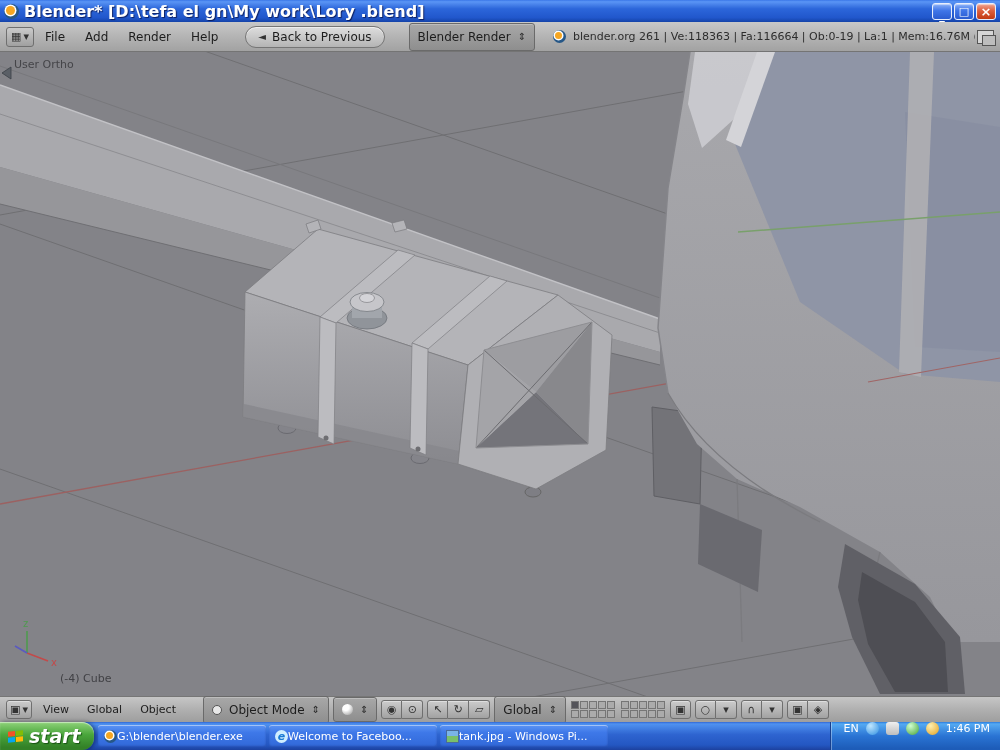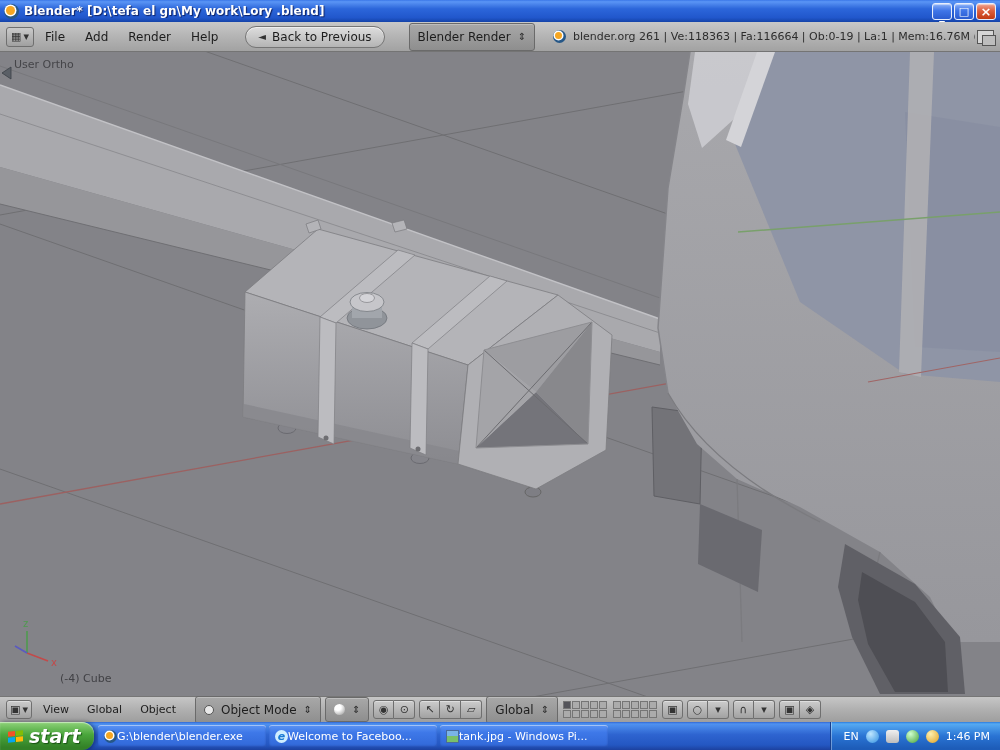--- a/index.html
+++ b/index.html
@@ -3,21 +3,21 @@
 <meta charset="utf-8">
 <style>
   *{margin:0;padding:0;box-sizing:border-box}
   html,body{width:1000px;height:750px;overflow:hidden}
   body{font-family:"DejaVu Sans","Liberation Sans",sans-serif;background:#000}
   .window{position:relative;width:1000px;height:750px;background:#828287}
 
   
   .titlebar{position:absolute;top:0;left:0;right:0;height:22px;display:flex;align-items:center;gap:5px;padding:0 4px;
     background:linear-gradient(180deg,#3a77e8 0%,#5a95f5 8%,#2c66da 40%,#2157cc 80%,#1443a8 100%)}
-  .titlebar .title{color:#fff;font-weight:bold;font-size:12px;text-shadow:1px 1px 1px rgba(0,0,40,.65);flex:1;white-space:nowrap;overflow:hidden}
+  .titlebar .title{color:#fff;font-weight:bold;font-size:16px;text-shadow:1px 1px 1px rgba(0,0,40,.65);flex:1;white-space:nowrap;overflow:hidden}
   .winbtns{display:flex;gap:2px}
   .winbtn{width:20px;height:17px;border-radius:3px;border:1px solid #e8eefc;display:flex;align-items:center;justify-content:center;
     color:#fff;font-size:11px;font-weight:bold;line-height:1;box-shadow:inset 0 1px 1px rgba(255,255,255,.5)}
   .btn-min,.btn-max{background:linear-gradient(180deg,#8ab0f8,#3f75e8 45%,#2a5cd0)}
   .btn-close{background:linear-gradient(180deg,#f0a592,#dd5f3d 45%,#c23a14);font-size:13px}
   .btn-min span{transform:translateY(4px)}
 
   
   .blicon{position:relative;width:15px;height:15px;border-radius:50%;background:#265787;flex:0 0 auto}
   .blicon::after{content:"";position:absolute;left:2px;top:2px;width:9px;height:9px;border-radius:50%;
@@ -49,21 +49,21 @@
   
   .vheader{position:absolute;top:696px;height:26px;left:0;right:0;display:flex;align-items:center;gap:4px;padding:0 6px;
     background:linear-gradient(180deg,#c6c6c6,#b0b0b0 50%,#9e9e9e);border-top:1px solid #767676;font-size:11px;color:#1d1d1d}
   .vheader .menu-item{padding:3px 7px}
   .ibtn{height:19px;min-width:21px;display:flex;align-items:center;justify-content:center;gap:2px;border:1px solid #6f6f6f;border-radius:3px;
     background:linear-gradient(180deg,#cccccc,#a2a2a2);font-size:11px;color:#333;padding:0 3px;box-shadow:inset 0 1px 0 #dedede}
   .igroup{display:flex}
   .igroup .ibtn{border-radius:0;border-left-width:0}
   .igroup .ibtn:first-child{border-radius:3px 0 0 3px;border-left-width:1px}
   .igroup .ibtn:last-child{border-radius:0 3px 3px 0}
-  .mode-drop{margin-left:8px}
+  .mode-drop{margin-left:16px}
   .shade-ball{width:11px;height:11px;border-radius:50%;background:radial-gradient(circle at 35% 30%,#ffffff 0 30%,#cfcfcf 60%,#8f8f8f)}
   .pivot-dot{width:10px;height:10px;border-radius:50%;background:#e8e8e8;border:1px solid #555}
   .layers{display:grid;grid-template-columns:repeat(5,8px);grid-auto-rows:8px;gap:1px;margin:0 1px}
   .layers .cell{background:#ababab;border:1px solid #757575}
   .layers .cell.on{background:#54545a}
 
   
   .taskbar{position:absolute;top:722px;height:28px;left:0;right:0;display:flex;align-items:stretch;
     background:linear-gradient(180deg,#3168d5 0%,#4f92f0 7%,#2e64d0 45%,#2457c2 82%,#1c419f 100%)}
   .startbtn{flex:0 0 94px;display:flex;align-items:center;gap:6px;padding:0 12px 0 8px;color:#fff;font-weight:bold;font-style:italic;font-size:19px;
@@ -72,21 +72,21 @@
   .flag{display:grid;grid-template-columns:7px 7px;grid-auto-rows:5px;gap:1px;transform:skewY(-6deg)}
   .flag i{display:block}
   .tasks{display:flex;flex:1;gap:3px;padding:3px 4px;min-width:0}
   .task{flex:1 1 150px;max-width:168px;min-width:0;display:flex;align-items:center;padding:0 6px;border-radius:3px;color:#fff;font-size:11px;
     background:linear-gradient(180deg,#5b94f5,#3e78e8 35%,#3168d8);box-shadow:inset 0 1px 0 rgba(255,255,255,.45),inset 0 -1px 2px rgba(0,0,60,.25)}
   .task.active{background:linear-gradient(180deg,#1c448f,#2a57b4 60%,#2f60c4);box-shadow:inset 0 1px 3px rgba(0,0,40,.6)}
   .task span.lbl{white-space:nowrap;overflow:hidden;text-overflow:ellipsis}
   .ie-icon{flex:0 0 13px;width:13px;height:13px;border-radius:50%;background:#cfeeff;color:#1a7ad4;font-weight:bold;font-size:11px;line-height:13px;text-align:center;font-style:italic}
   .pic-icon{flex:0 0 13px;width:13px;height:13px;background:#fff;border:1px solid #4a6a9a;display:grid;grid-template-rows:1fr 1fr}
   .pic-icon i:first-child{background:#7ab4e8}.pic-icon i:last-child{background:#7ac06a}
-  .tray{display:flex;align-items:center;gap:7px;padding:0 10px 0 12px;color:#fff;font-size:11px;
+  .tray{display:flex;align-items:flex-start;gap:7px;padding:0 10px 0 12px;color:#fff;font-size:11px;
     background:linear-gradient(180deg,#2b7bde,#55aaf2 7%,#2a74d4 50%,#1d5cb8 95%);border-left:1px solid #16408f;box-shadow:inset 1px 0 0 rgba(255,255,255,.35)}
   .ticon{width:13px;height:13px;border-radius:3px;flex:0 0 auto}
   .ticon.round{border-radius:50%}
 </style>
 </head>
 <body>
 
 <div class="window">
 
   <div class="titlebar">

